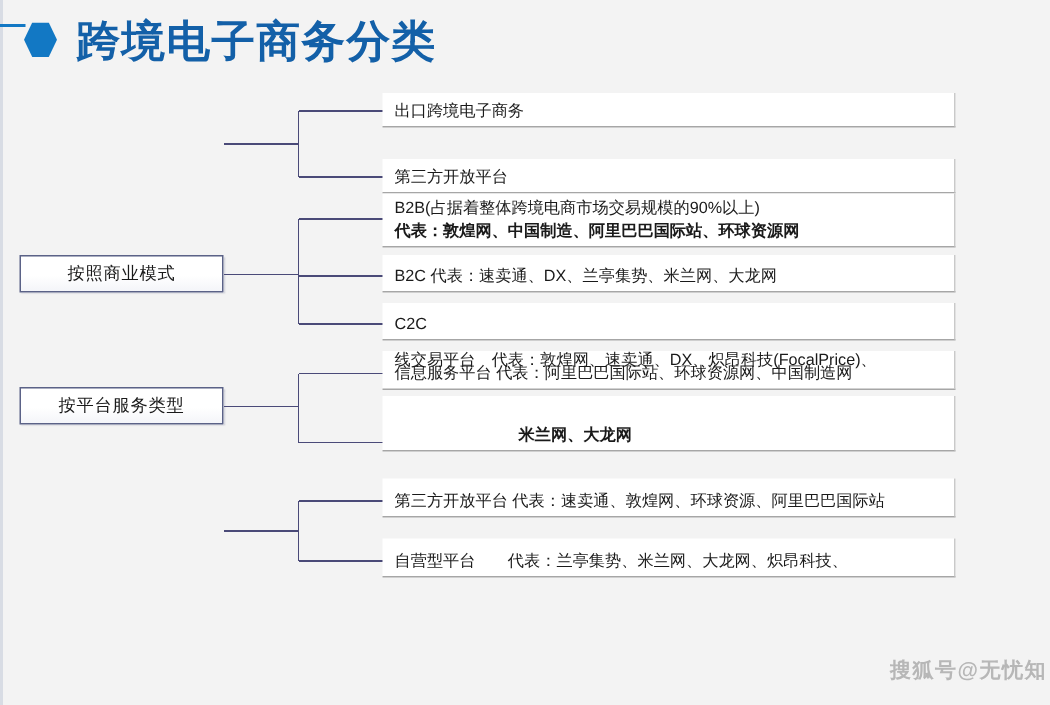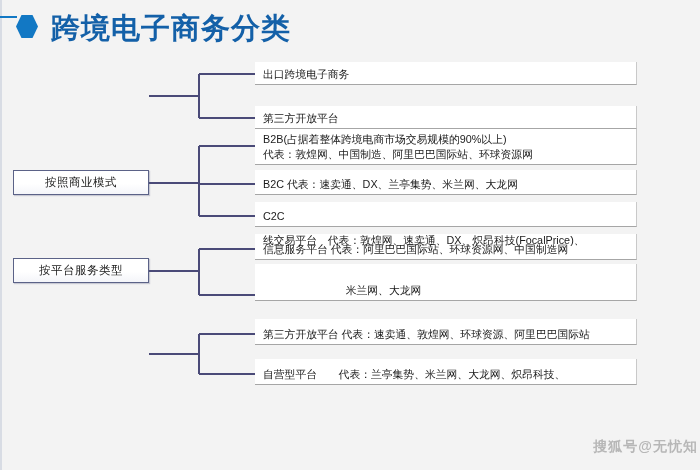--- a/index.html
+++ b/index.html
@@ -105,21 +105,21 @@
     border-bottom: 1.3px solid #a6a6a6;
     border-right: 1.3px solid #c9c9c9;
     padding: 2px 12px 3px 8px;
     font-size: 10.8px;
     color: #1a1a1a;
     line-height: 14.5px;
     display: flex;
     flex-direction: column;
     justify-content: flex-end;
   }
-  .leaf .l2 { text-align: center; }
+  .leaf .l2 { text-align: center; font-weight: bold; }
   .leaf .l2.indent { padding-right: 120px; margin-top: 35px; }
 
   
   .watermark {
     position: absolute;
     right: 2px; bottom: 14px;
     font-size: 14px;
     color: #b4b4b4;
     font-weight: bold;
     letter-spacing: 1px;

